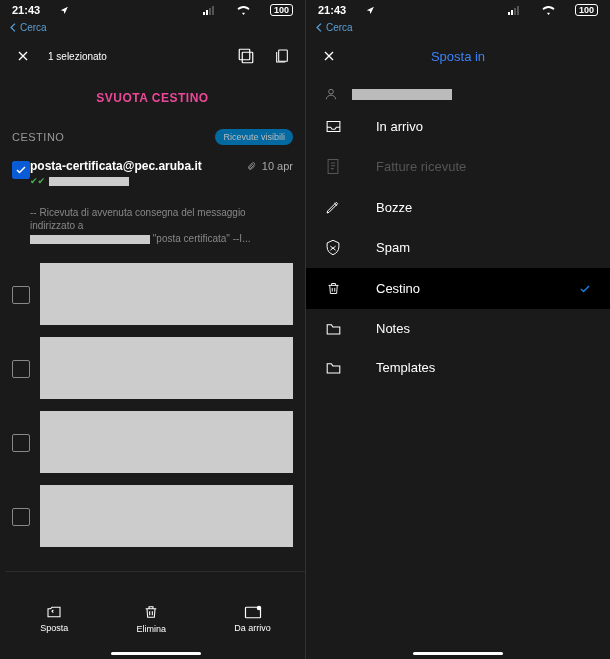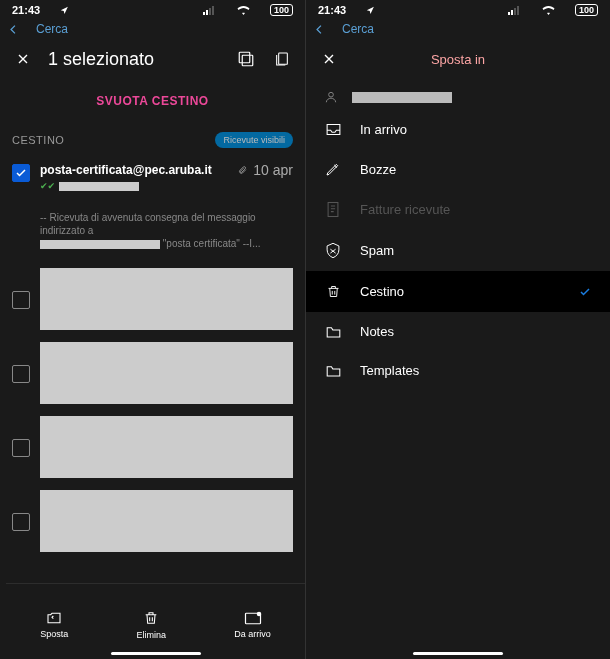--- a/index.html
+++ b/index.html
@@ -1,48 +1,48 @@
 <!DOCTYPE html>
 <html><head>
 <meta charset="utf-8">
 <style>
 *{box-sizing:border-box;margin:0;padding:0;font-family:-apple-system,BlinkMacSystemFont,sans-serif}
 body{background:#fff;width:610px;height:659px;display:flex}
 .phone{width:305px;height:659px;background:#1a1a1a;position:relative;overflow:hidden;color:#fff}
 .phone+.phone{border-left:1px solid #333}
 .status-bar{height:20px;display:flex;justify-content:space-between;align-items:center;padding:0 12px;font-size:11px;font-weight:600}
 .status-left,.status-right{display:flex;align-items:center;gap:20px}
-.search-row{display:flex;align-items:center;gap:20px;padding:2px 10px;font-size:12px;color:#5a9fd4}
+.search-row{display:flex;align-items:center;gap:4px;padding:2px 10px;font-size:10px;color:#5a9fd4}
 .header-row{display:flex;align-items:center;padding:10px 12px;gap:14px}
-.header-title{font-size:18px;flex:1}
-.header-ctr{color:#fca5a5;font-size:13px;font-weight:500;flex:1;text-align:center}
+.header-title{font-size:10px;flex:1}
+.header-ctr{color:#3b82f6;font-size:13px;font-weight:500;flex:1;text-align:center}
 .icon-btn{width:22px;height:22px;display:flex;align-items:center;justify-content:center}
 .empty-trash{color:#ec4899;text-align:center;font-size:12px;font-weight:700;padding:14px 0 20px;letter-spacing:.5px}
 .section-row{display:flex;align-items:center;justify-content:space-between;padding:4px 12px 6px}
 .section-label{font-size:11px;color:#999;letter-spacing:.5px}
 .pill{background:#0369a1;color:#bbb;font-size:9px;padding:3px 8px;border-radius:10px}
-.mail-item{display:flex;gap:10px;padding:8px 12px 12px}
+.mail-item{display:flex;padding:8px 12px 12px}
 .checkbox{width:18px;height:18px;border:1px solid #888;border-radius:2px;margin-top:2px;flex:none;display:flex;align-items:center;justify-content:center}
 .checkbox.checked{background:#0a5bd6;border-color:#0a5bd6}
 .mail-content{flex:1;min-width:0}
 .mail-top{display:flex;align-items:center;gap:6px}
 .sender{font-size:12px;font-weight:600;flex:1;white-space:nowrap;overflow:hidden;text-overflow:ellipsis}
-.date{font-size:14px;color:#aaa}
+.date{font-size:11px;color:#aaa}
 .clip{font-size:10px;color:#aaa}
 .subj-row{display:flex;align-items:center;gap:4px;margin-top:3px}
 .green-check{color:#4caf50;font-size:9px}
 .redact{background:#ccc;height:9px;flex:none}
 .snippet{font-size:10px;color:#888;line-height:1.3;margin-top:20px}
 .ph-item{display:flex;gap:10px;padding:6px 12px;align-items:center}
 .ph-box{flex:1;height:62px;background:#ccc}
-.bottom-bar{position:absolute;bottom:0;left:6px;right:0;height:76px;background:#1a1a1a;border-top:1px solid #2d2d2d;display:flex;justify-content:space-around;align-items:center;padding-top:6px}
+.bottom-bar{position:absolute;bottom:0;left:6px;right:0;height:88px;background:#1a1a1a;border-top:1px solid #2d2d2d;display:flex;justify-content:space-around;align-items:center;padding-top:6px}
 .bb-item{display:flex;flex-direction:column;align-items:center;gap:3px;font-size:9px;color:#fff}
 .home-ind{position:absolute;bottom:4px;left:50%;transform:translateX(-50%);width:90px;height:3px;background:#fff;border-radius:3px}
 .acct-row{display:flex;align-items:center;gap:14px;padding:10px 18px 6px}
-.folder-item{display:flex;align-items:center;gap:18px;padding:12px 18px;font-size:13px}
+.folder-item{display:flex;align-items:center;gap:34px;padding:12px 18px;font-size:13px}
 .folder-item.sel{background:#000}
 .folder-item.disabled{color:#555}
 .folder-ic{width:18px;display:flex;justify-content:center}
 .chk-r{margin-left:auto;color:#1a7de0}
 svg{display:block}
 </style>
 </head>
 <body>
 
 <div class="phone">
@@ -225,36 +225,36 @@
   </div>
 
   <div class="folder-item">
     <span class="folder-ic">
         <svg width="17" height="15" viewBox="0 0 24 20" fill="none" stroke="#fff" stroke-width="1.5">
           <path d="M3 3h18v14H3zM3 11h5l2 3h4l2-3h5"></path>
         </svg>
       </span>
     <span>In arrivo</span>
   </div>
-  <div class="folder-item">
-    <span class="folder-ic">
-        <svg width="16" height="16" viewBox="0 0 24 24" fill="none" stroke="#fff" stroke-width="1.5">
-          <path d="M3 21l3-1 13-13-2-2L4 18l-1 3zM14 6l4 4"></path>
-        </svg>
-      </span>
-    <span>Bozze</span>
-  </div>
   <div class="folder-item disabled">
     <span class="folder-ic">
         <svg width="14" height="17" viewBox="0 0 20 24" fill="none" stroke="#555" stroke-width="1.5">
           <rect x="3" y="2" width="14" height="20"></rect>
           <path d="M7 7h6M7 11h6M7 15h4"></path>
         </svg>
       </span>
     <span>Fatture ricevute</span>
+  </div>
+  <div class="folder-item">
+    <span class="folder-ic">
+        <svg width="16" height="16" viewBox="0 0 24 24" fill="none" stroke="#fff" stroke-width="1.5">
+          <path d="M3 21l3-1 13-13-2-2L4 18l-1 3zM14 6l4 4"></path>
+        </svg>
+      </span>
+    <span>Bozze</span>
   </div>
   <div class="folder-item">
     <span class="folder-ic">
         <svg width="16" height="17" viewBox="0 0 24 26" fill="none" stroke="#fff" stroke-width="1.5">
           <path d="M12 2l9 4v6c0 6-4 10-9 12-5-2-9-6-9-12V6l9-4z"></path>
           <path d="M8 11l8 6M16 11l-8 6"></path>
         </svg>
       </span>
     <span>Spam</span>
   </div>

